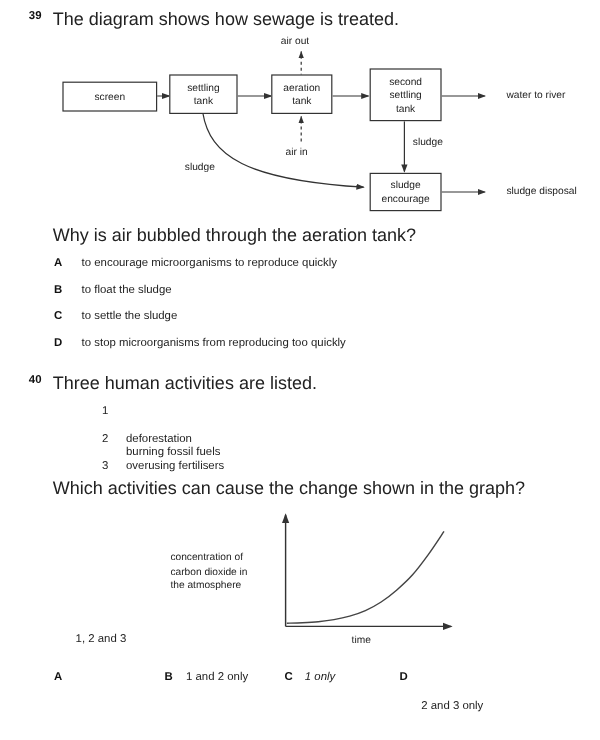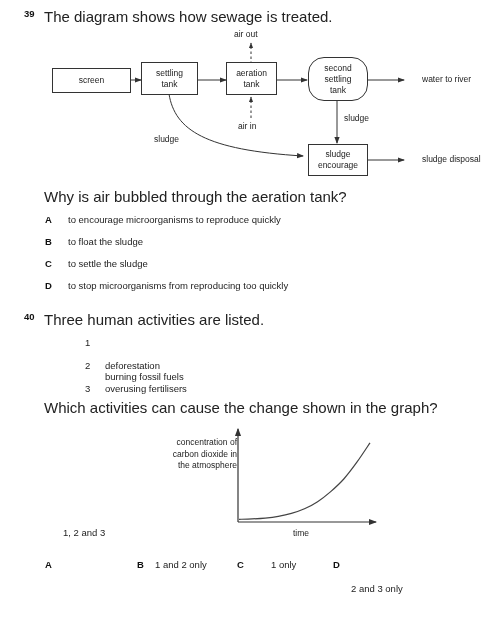--- a/index.html
+++ b/index.html
@@ -147,21 +147,21 @@
     <div class="fbox" style="left:141px; top:36px; width:57px; height:33px; flex-direction:column;">
       <span>settling</span>
       <span>tank</span>
     </div>
 
     <div class="fbox" style="left:226px; top:36px; width:51px; height:33px; flex-direction:column;">
       <span>aeration</span>
       <span>tank</span>
     </div>
 
-    <div class="fbox" style="left:308px; top:31px; width:60px; height:44px; flex-direction:column;border-radius:16px;">
+    <div class="fbox" style="left:308px; top:31px; width:60px; height:44px; flex-direction:column;">
       <span>second</span>
       <span>settling</span>
       <span>tank</span>
     </div>
 
     <div class="fbox" style="left:308px; top:118px; width:60px; height:32px; flex-direction:column;">
       <span>sludge</span>
       <span>encourage</span>
     </div>
 
@@ -210,34 +210,34 @@
         </marker>
       </defs>
 
       <line x1="108" y1="107" x2="108" y2="14" stroke="#333" stroke-width="1.2" marker-end="url(#axisarrow)"></line>
 
       <line x1="108" y1="107" x2="246" y2="107" stroke="#333" stroke-width="1.2" marker-end="url(#axisarrow)"></line>
 
       <path id="co2-curve" d="M 109.00 104.32 C 111.18 104.25, 117.73 104.11, 122.10 103.90 C 126.47 103.69, 130.83 103.48, 135.20 103.06 C 139.57 102.64, 143.93 102.15, 148.30 101.38 C 152.67 100.61, 157.03 99.70, 161.40 98.44 C 165.77 97.18, 170.13 95.78, 174.50 93.82 C 178.87 91.86, 183.23 89.55, 187.60 86.68 C 191.97 83.81, 196.33 80.38, 200.70 76.60 C 205.07 72.82, 209.43 68.90, 213.80 64.00 C 218.17 59.10, 222.53 53.22, 226.90 47.20 C 231.27 41.18, 237.82 31.10, 240.00 27.88" fill="none" stroke="#444" stroke-width="1.2"></path>
     </svg>
 
-    <div class="glabel" style="left:12px; top:22px; width:95px;text-align:right;">
+    <div class="glabel" style="left:12px; top:44px; width:95px;">
       <div>concentration of</div>
       <div>carbon dioxide in</div>
       <div>the atmosphere</div>
     </div>
 
     <span class="glabel" style="left:163px; top:113px;">time</span>
   </div>
 
   <span class="opt-letter" style="left:45px; top:559px;">A</span>
   <span class="opt-text" style="left:63px; top:527px;">1, 2 and 3</span>
 
   <span class="opt-letter" style="left:137px; top:559px;">B</span>
   <span class="opt-text" style="left:155px; top:559px;">1 and 2 only</span>
 
   <span class="opt-letter" style="left:237px; top:559px;">C</span>
-  <span class="opt-text" style="left:271px; top:559px;">1 only</span>
+  <span class="opt-text" style="left:254px; top:559px;font-style:italic;">1 only</span>
 
   <span class="opt-letter" style="left:333px; top:559px;">D</span>
   <span class="opt-text" style="left:351px; top:559px;margin-top:24px;">2 and 3 only</span>
 
 </div>
 
 </body></html>

